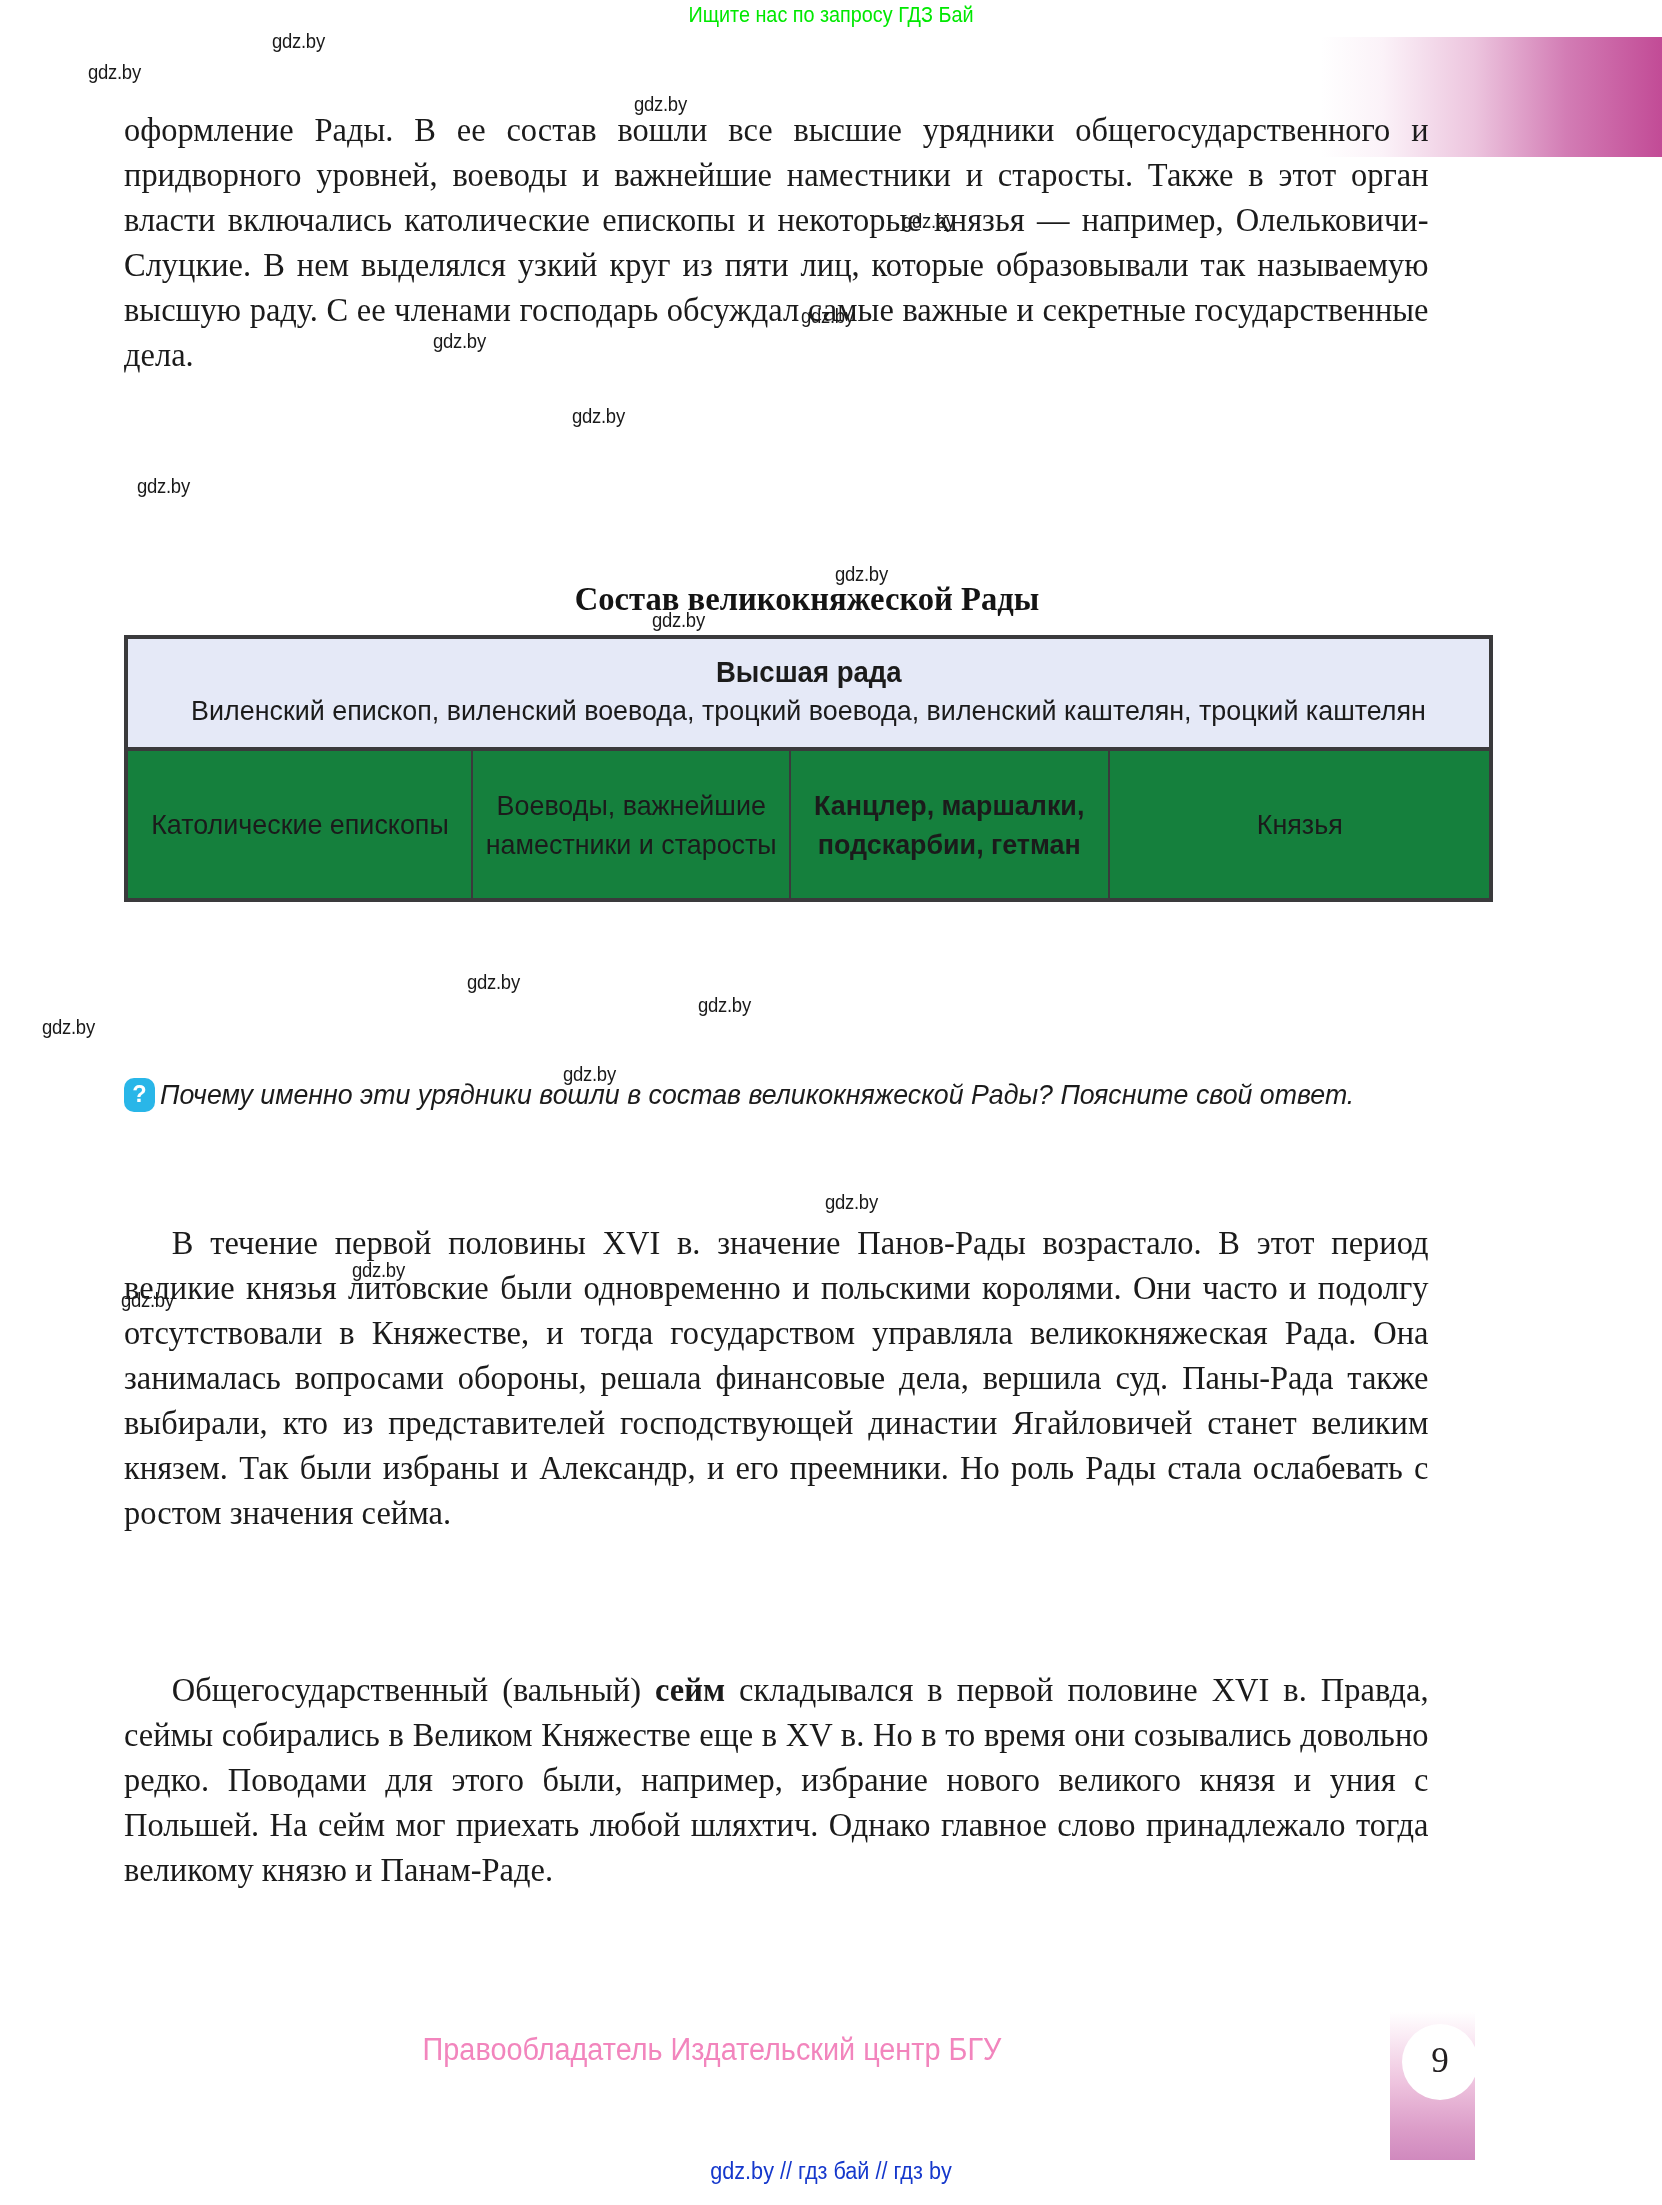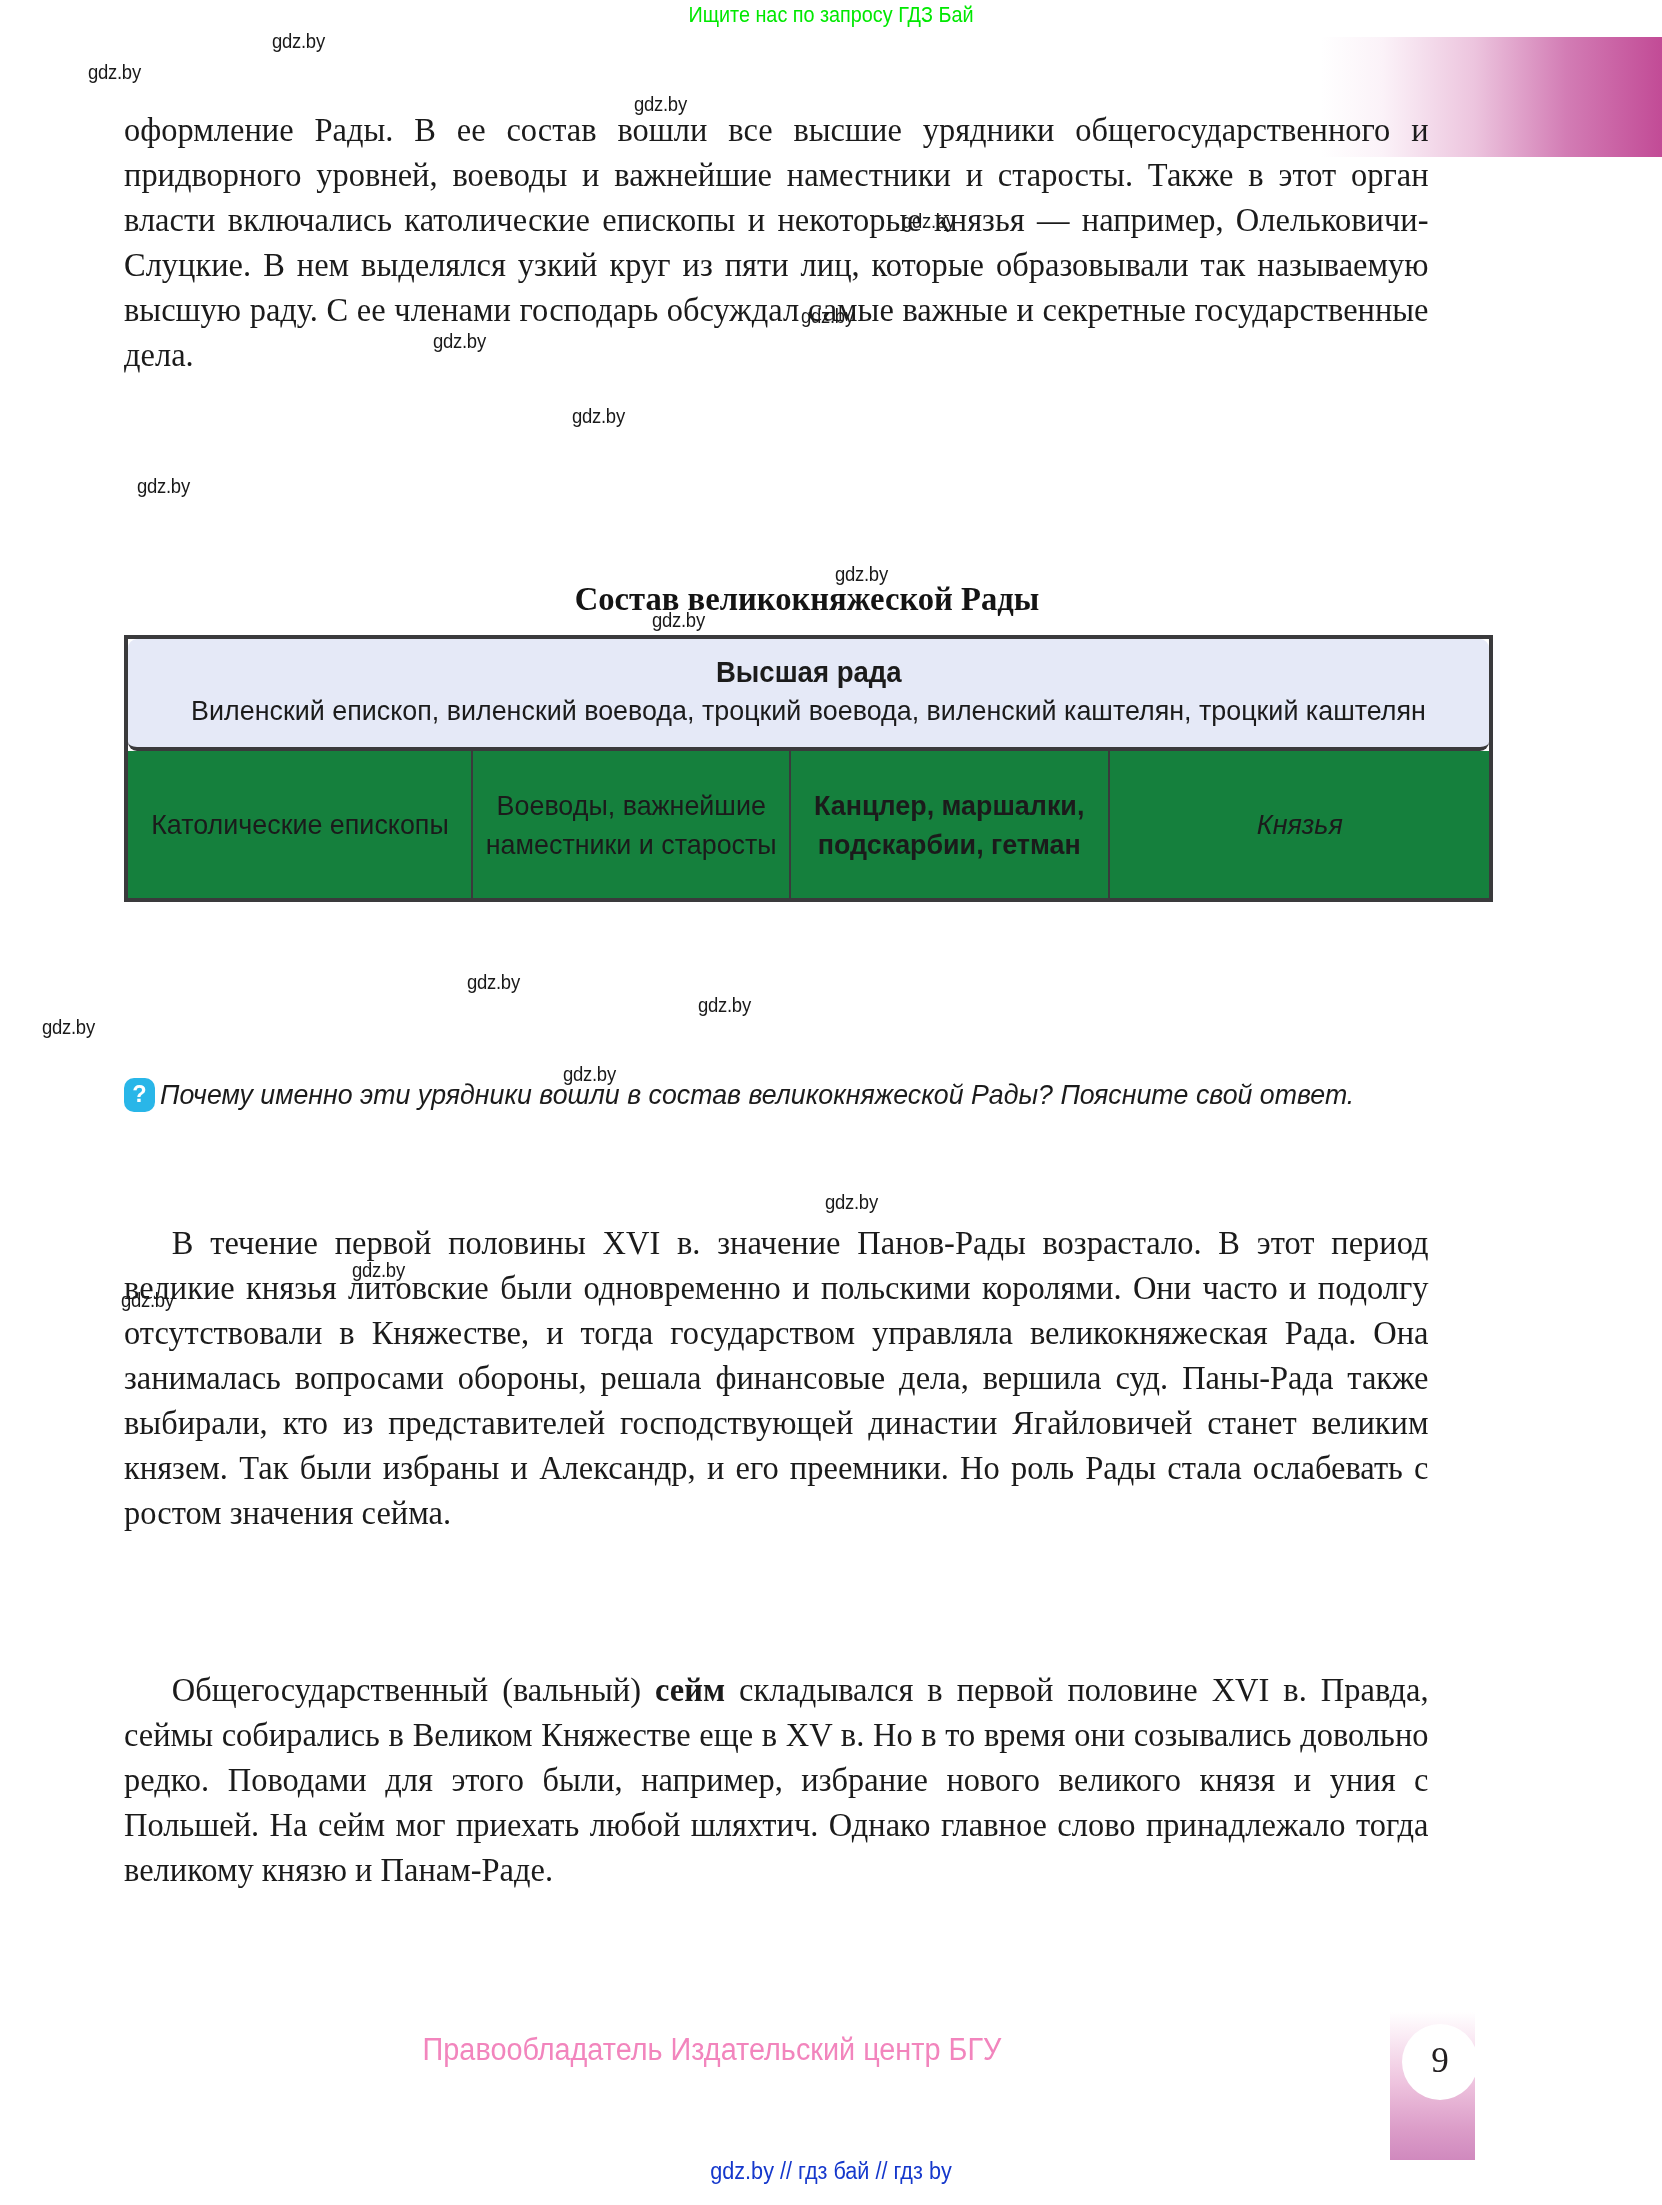--- a/index.html
+++ b/index.html
@@ -116,21 +116,20 @@
     width: 1369px;
     border: 4.2px solid #3a3a3c;
     box-sizing: border-box;
     background: #ffffff;
   }
   #rada-head {
     background: #e5e9f7;
     padding: 14.2px 20px 17px 20px;
     text-align: center;
     border-bottom: 4.2px solid #3a3a3c;
-    border-radius: 9px;
   }
   #rada-head .head-title {
     font-family: "Liberation Sans", sans-serif;
     font-weight: bold;
     font-size: 29px;
     color: #1b1b1b;
     line-height: 39px;
     transform: scaleX(0.95);
     display: inline-block;
   }
@@ -157,21 +156,21 @@
     line-height: 39px;
     color: #1b1b1b;
     padding: 10px 5px;
     box-sizing: border-box;
   }
   #rada-cols .col + .col { border-left: 2.5px solid #3a3a3c; }
   #rada-cols .col span { transform: scaleX(0.96); display: inline-block; }
   #rada-cols .col.c1 { width: 25.2%; }
   #rada-cols .col.c2 { width: 23.4%; }
   #rada-cols .col.c3 { width: 23.4%; font-weight: bold; }
-  #rada-cols .col.c4 { width: 28.0%; font-style: italic; }
+  #rada-cols .col.c4 { width: 28.0%; }
 
   
   #question-block {
     position: absolute;
     left: 124px;
     top: 1075px;
     width: 1374px;
   }
   #question-icon {
     position: absolute;

